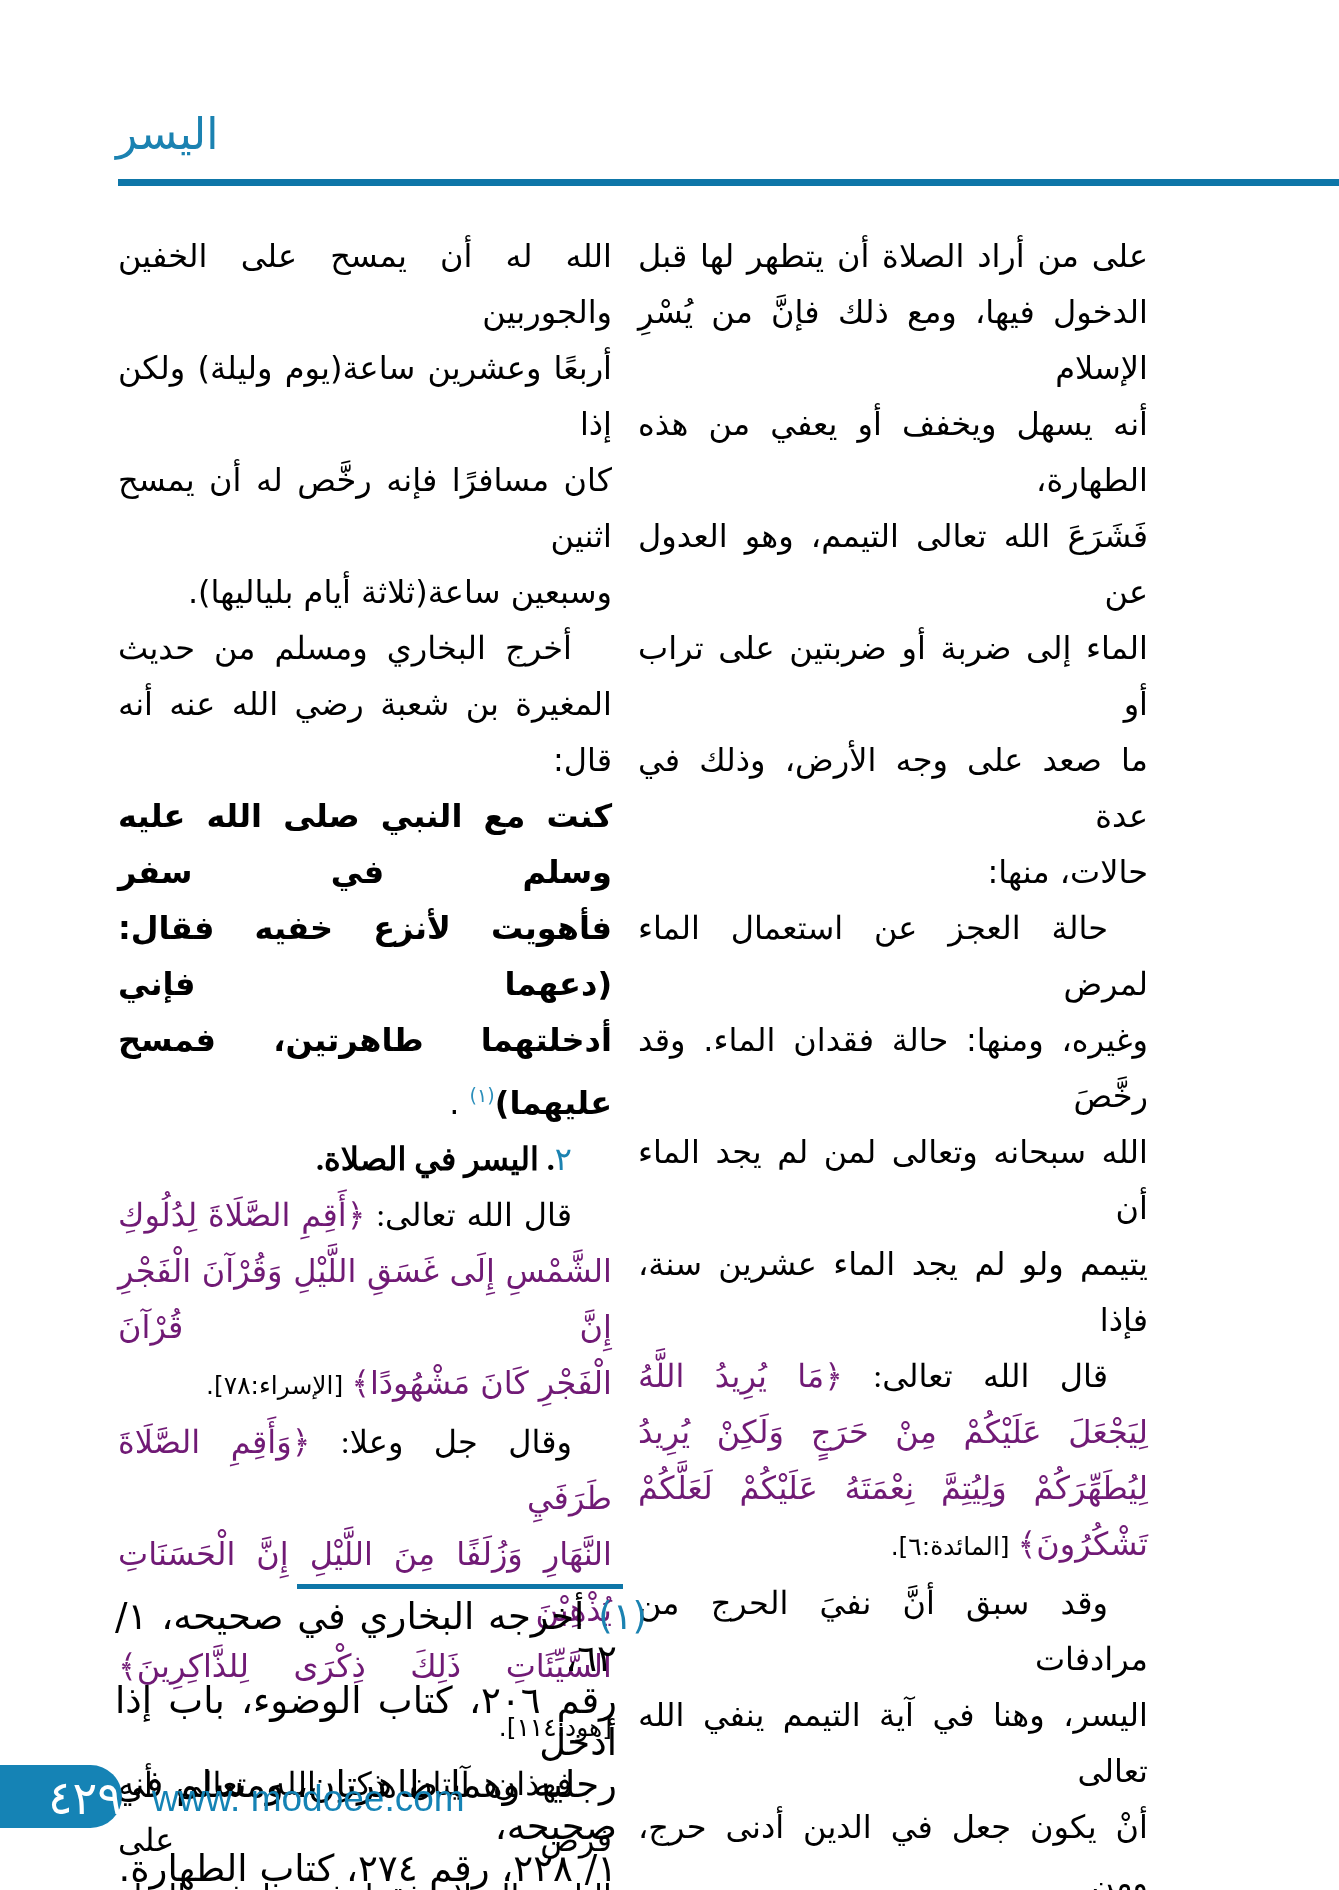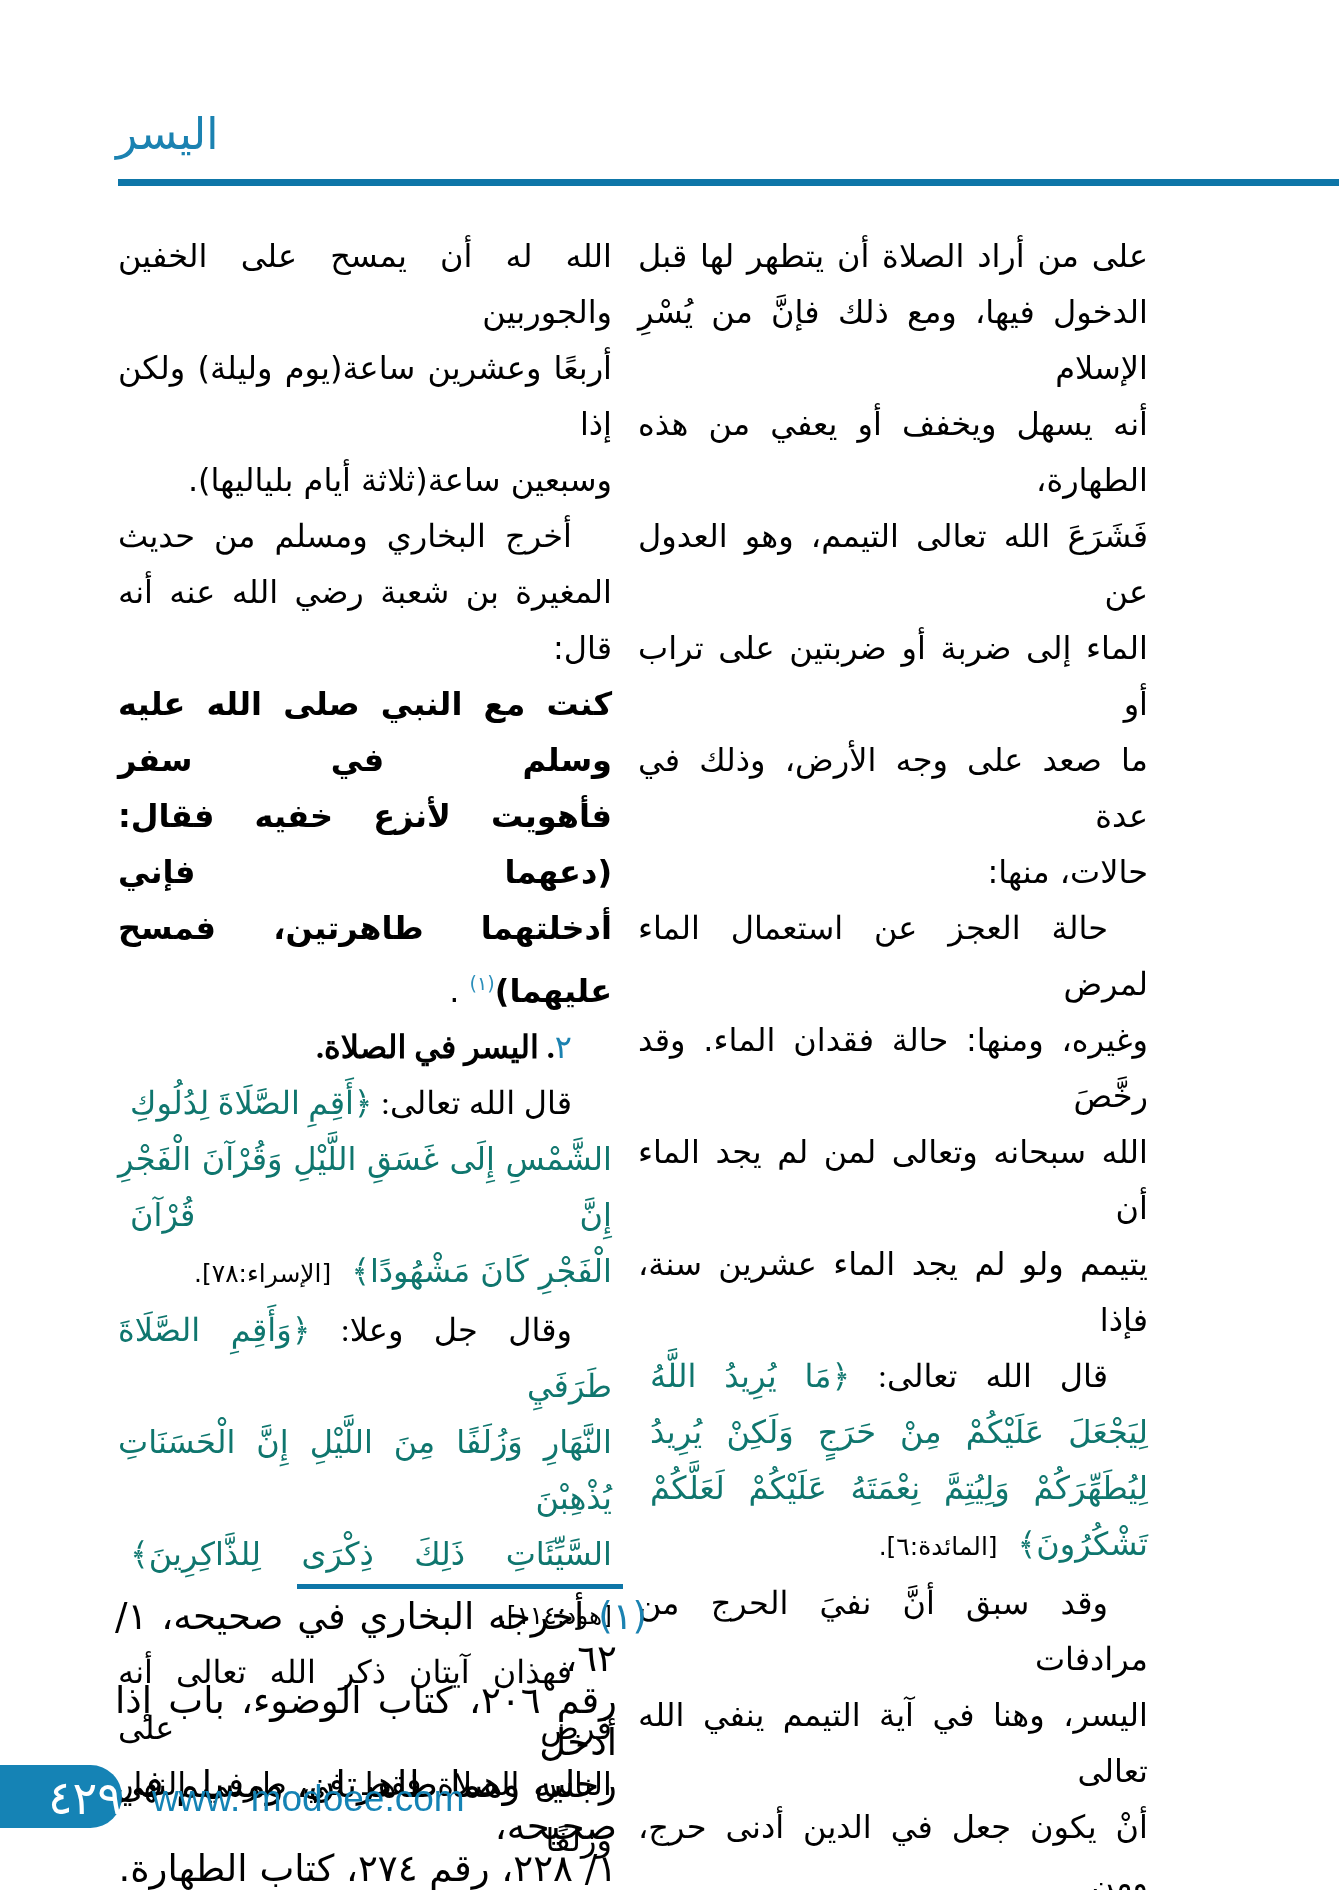--- a/index.html
+++ b/index.html
@@ -18,21 +18,21 @@
     background:#0e76a8;
   }
   
   .col{ position:absolute; top:228px; font-size:32px; line-height:56px; }
   .col-right{ left:638px; width:510px; }
   .col-left { left:118px; width:494px; }
   .ln{ text-align:justify; text-align-last:justify; white-space:normal; }
   .ln.e{ text-align-last:start; }
   .ln.i{ text-indent:40px;font-family:Liberation Serif, serif; }
   .sb{ font-weight:bold;margin-top:36px; }
-  .sq{ color:#0f766e;margin-left:12px; }
+  .sq{ color:#701a75; }
   .st{ color:#1b82b1; }
   .ssup{ color:#2c8fbb; font-size:0.60em; vertical-align:super; font-weight:normal; }
   .sref{ font-size:0.78em;margin-left:31px; }
   
   .fn-sep{
     position:absolute; left:297px; top:1584px; width:326px; height:5px;
     background:#0e76a8;
   }
   .footnote{
     position:absolute; left:115px; top:1596px; width:532px;
@@ -77,20 +77,21 @@
       <div class="ln"><span class="sq">لِيَجْعَلَ عَلَيْكُمْ مِنْ حَرَجٍ وَلَكِنْ يُرِيدُ</span></div>
       <div class="ln"><span class="sq">لِيُطَهِّرَكُمْ وَلِيُتِمَّ نِعْمَتَهُ عَلَيْكُمْ لَعَلَّكُمْ</span></div>
       <div class="ln e"><span class="sq">تَشْكُرُونَ﴾</span><span class="sref"> [المائدة:٦].</span></div>
       <div class="ln i"><span>وقد سبق أنَّ نفيَ الحرج من مرادفات</span></div>
       <div class="ln"><span>اليسر، وهنا في آية التيمم ينفي الله تعالى</span></div>
       <div class="ln"><span>أنْ يكون جعل في الدين أدنى حرج، ومن</span></div>
     </div>
   <div class="col col-left">
       <div class="ln"><span>الله له أن يمسح على الخفين والجوربين</span></div>
       <div class="ln"><span>أربعًا وعشرين ساعة(يوم وليلة) ولكن إذا</span></div>
+      <div class="ln"><span>كان مسافرًا فإنه رخَّص له أن يمسح اثنين</span></div>
       <div class="ln e"><span>وسبعين ساعة(ثلاثة أيام بلياليها).</span></div>
       <div class="ln i"><span>أخرج البخاري ومسلم من حديث</span></div>
       <div class="ln"><span>المغيرة بن شعبة رضي الله عنه أنه قال:</span></div>
       <div class="ln"><span class="sb">كنت مع النبي صلى الله عليه وسلم في سفر</span></div>
       <div class="ln"><span class="sb">فأهويت لأنزع خفيه فقال: (دعهما فإني</span></div>
       <div class="ln e"><span class="sb">أدخلتهما طاهرتين، فمسح عليهما)</span><span class="ssup">(١)</span><span> .</span></div>
       <div class="ln e i"><span class="st">٢</span><span class="sb">. اليسر في الصلاة.</span></div>
       <div class="ln i"><span>قال الله تعالى: </span><span class="sq">﴿أَقِمِ الصَّلَاةَ لِدُلُوكِ</span></div>
       <div class="ln"><span class="sq">الشَّمْسِ إِلَى غَسَقِ اللَّيْلِ وَقُرْآنَ الْفَجْرِ إِنَّ قُرْآنَ</span></div>
       <div class="ln e"><span class="sq">الْفَجْرِ كَانَ مَشْهُودًا﴾</span><span class="sref"> [الإسراء:٧٨].</span></div>

